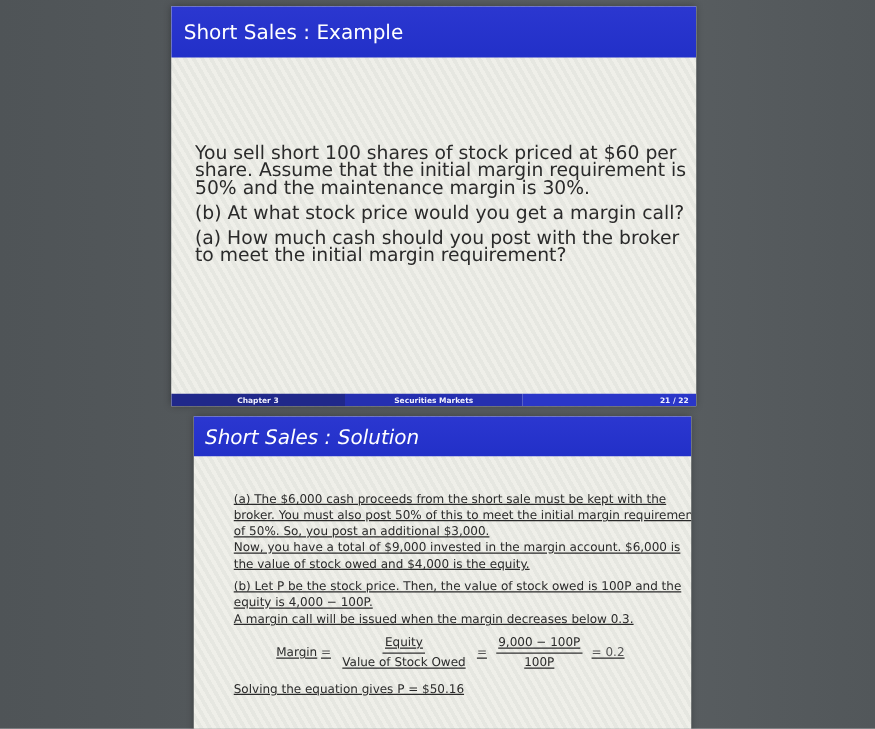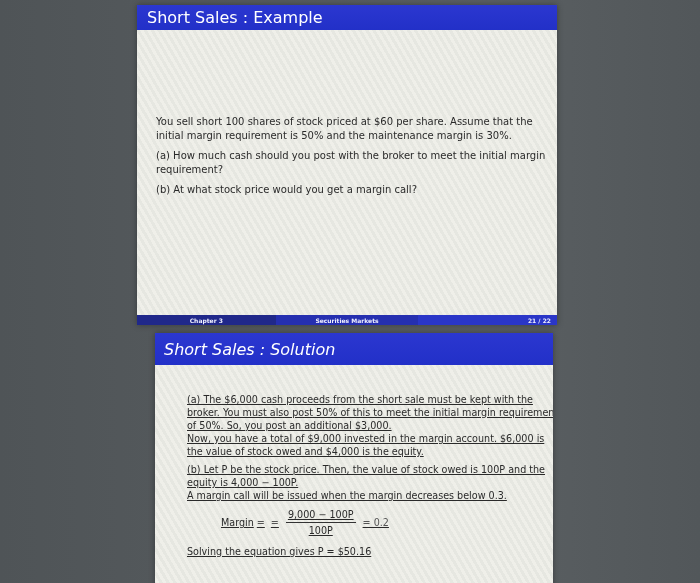--- a/index.html
+++ b/index.html
@@ -16,25 +16,25 @@
     }
     .slide1 { left: 137px; top: 5px; width: 420px; height: 320px; }
     .slide2 { left: 155px; top: 333px; width: 398px; height: 260px; }
     .frame-title {
       background: linear-gradient(180deg, #2b37d0 0%, #2230c8 100%);
       color: #ffffff;
       font-size: 16px;
       padding: 0 10px;
       display: flex; align-items: center;
     }
-    .slide1 .frame-title { height: 25px; }
+    .slide1 .frame-title { height: 41px; }
     .slide2 .frame-title { height: 32px; padding-left: 9px; font-style: italic; }
     .body-text {
       color: #2a2a2a;
-      font-size: 10px;
+      font-size: 15px;
       line-height: 14px;
     }
     .slide1 .body-text { position: absolute; left: 19px; top: 110px; width: 395px; }
     .slide2 .body-text { position: absolute; left: 32px; top: 60px; width: 375px; font-size: 9.6px; line-height: 13px; text-decoration: underline; }
     .para { margin: 0 0 6px 0; }
     .slide2 .para { margin: 0 0 5px 0; }
     .footer {
       position: absolute; left: 0; bottom: 0; width: 100%; height: 10px;
       display: flex; font-size: 6px; color: #f0f0ff; font-weight: bold;
     }
@@ -52,22 +52,22 @@
   </style>
 </head>
 <body>
 
 <div class="slide slide1">
   <div class="frame-title">
     <span>Short Sales : Example</span>
   </div>
   <div class="body-text">
     <p class="para">You sell short 100 shares of stock priced at $60 per share. Assume that the initial margin requirement is 50% and the maintenance margin is 30%.</p>
+    <p class="para">(b) At what stock price would you get a margin call?</p>
     <p class="para">(a) How much cash should you post with the broker to meet the initial margin requirement?</p>
-    <p class="para">(b) At what stock price would you get a margin call?</p>
   </div>
   <div class="footer">
     <div class="f1">Chapter 3</div>
     <div class="f2">Securities Markets</div>
     <div class="f3">21 / 22</div>
   </div>
 </div>
 
 <div class="slide slide2">
   <div class="frame-title">
@@ -78,20 +78,24 @@
       <div>(a) The $6,000 cash proceeds from the short sale must be kept with the broker. You must also post 50% of this to meet the initial margin requirement of 50%. So, you post an additional $3,000.</div>
       <div>Now, you have a total of $9,000 invested in the margin account. $6,000 is the value of stock owed and $4,000 is the equity.</div>
     </div>
     <div class="para">
       <div>(b) Let P be the stock price. Then, the value of stock owed is 100P and the equity is 4,000 − 100P.</div>
       <div>A margin call will be issued when the margin decreases below 0.3.</div>
     </div>
     <div class="eq">
       <span>Margin</span>
       <span class="op">=</span>
+      <span class="frac">
+        <span class="num">Equity</span>
+        <span class="den">Value of Stock Owed</span>
+      </span>
       <span class="op">=</span>
       <span class="frac">
         <span class="num">9,000 − 100P</span>
         <span class="den">100P</span>
       </span>
       <span class="op">= 0.2</span>
     </div>
     <div class="para">Solving the equation gives P = $50.16</div>
   </div>
 </div>

